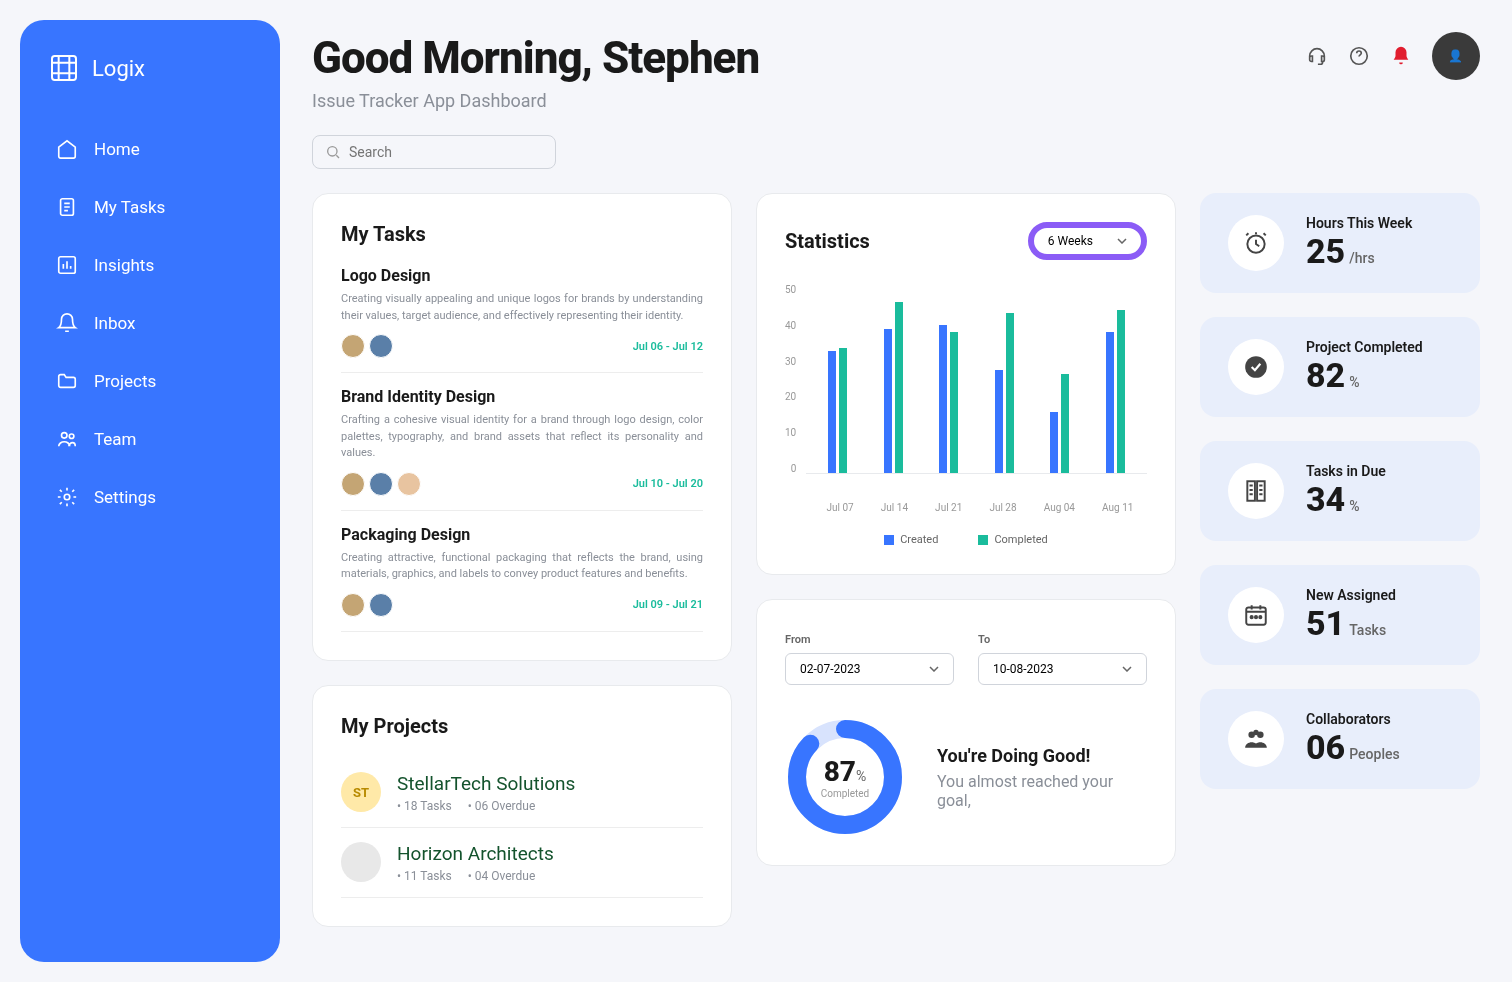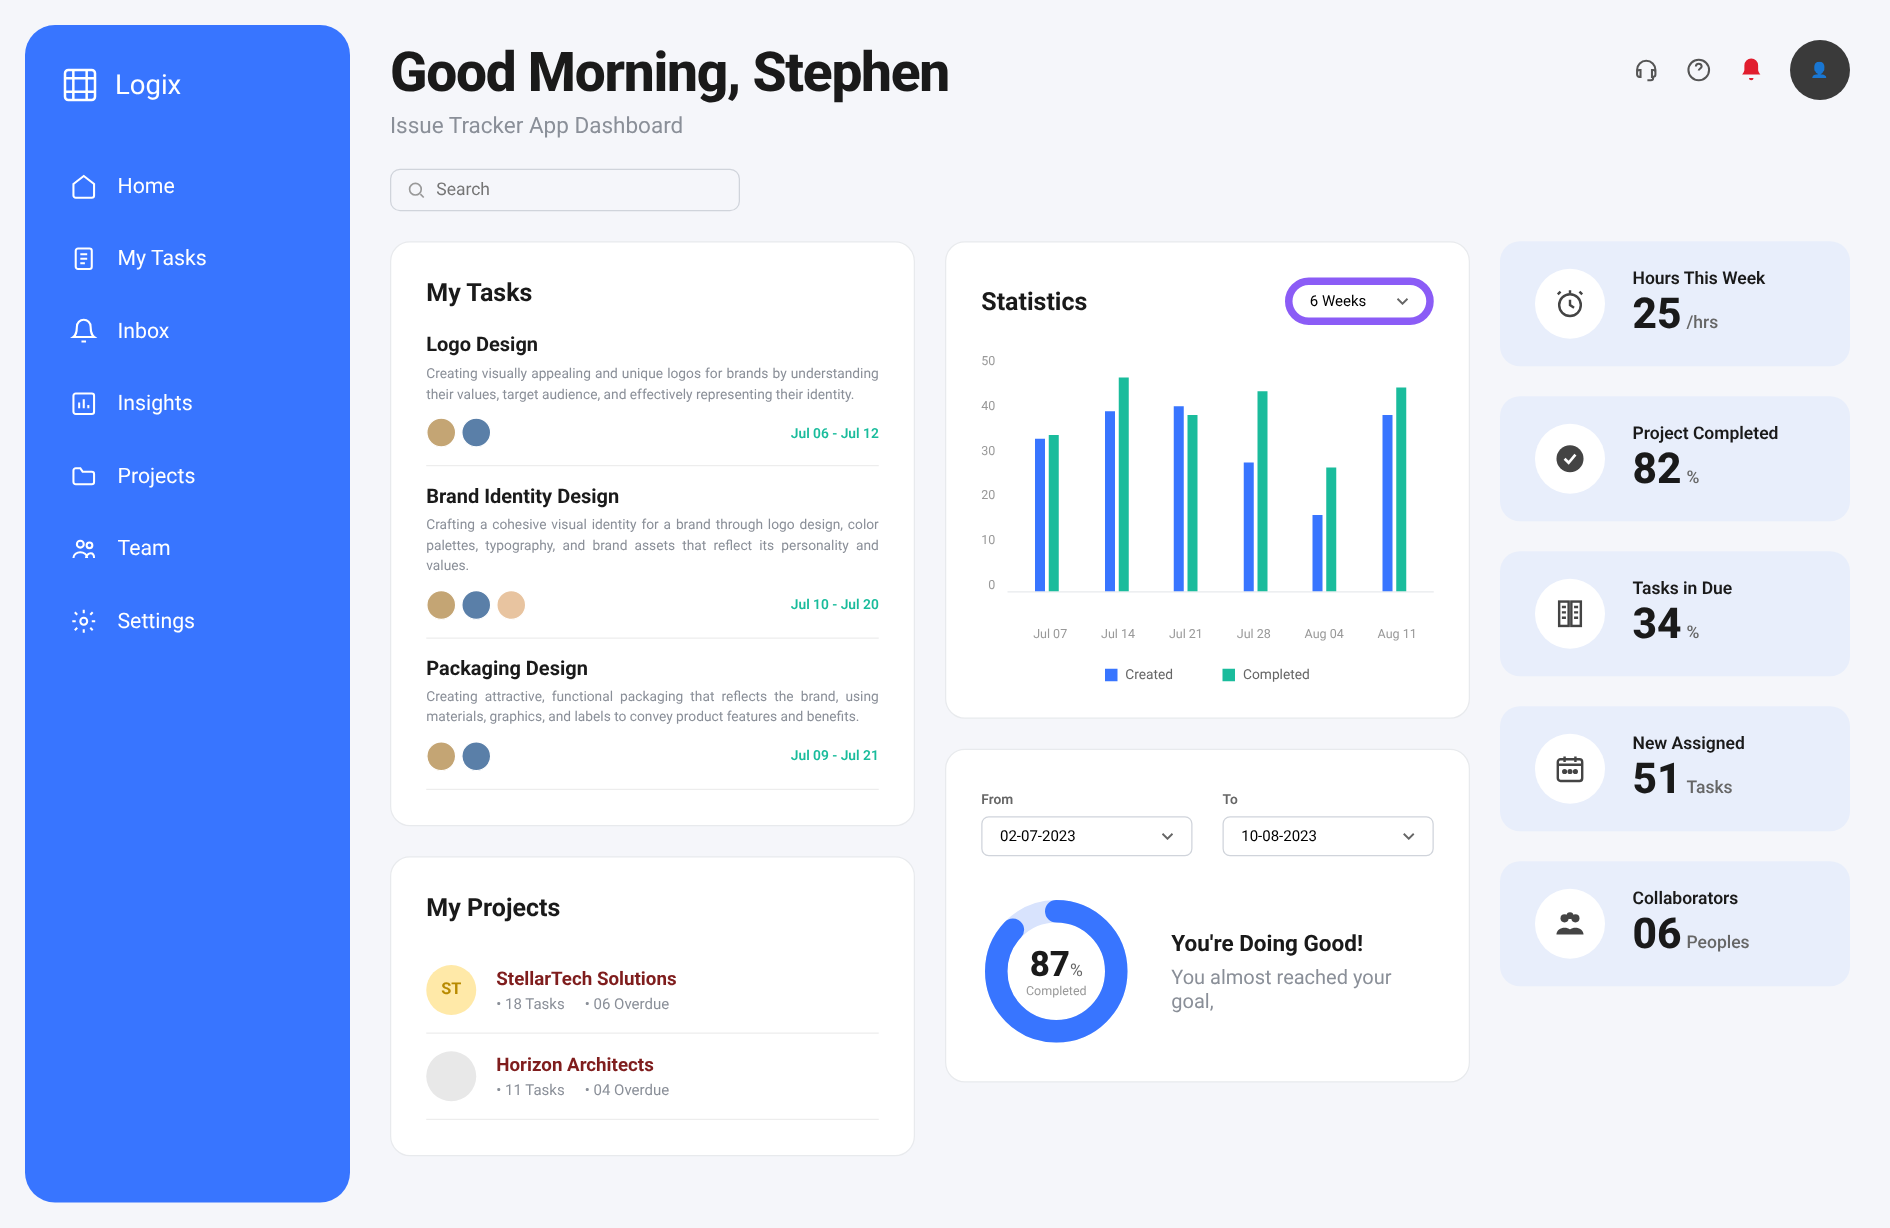--- a/index.html
+++ b/index.html
@@ -12,21 +12,21 @@
 .nav-item { display:flex; align-items:center; gap:16px; color:#fff; padding:14px 20px; border-radius:12px; cursor:pointer; font-size:17px; }
 .nav-icon { width:22px; height:22px; stroke:#fff; fill:none; stroke-width:1.8; }
 .main { flex:1; padding:32px 32px 32px 12px; display:flex; flex-direction:column; gap:24px; }
 .header { display:flex; justify-content:space-between; align-items:flex-start; }
 .greet h1 { font-size:44px; font-weight:800; color:#1a1a1a; letter-spacing:-1px; }
 .greet p { font-size:18px; color:#8a8f98; margin-top:6px; }
 .header-icons { display:flex; align-items:center; gap:20px; }
 .hicon { width:22px; height:22px; color:#555; cursor:pointer; }
 .hicon.red { color:#e11d2e; }
 .avatar { width:48px; height:48px; border-radius:50%; background:#3a3a3a; cursor:pointer; display:flex; align-items:center; justify-content:center; color:#fff; font-size:12px; }
-.search-wrap { width:280px; }
+.search-wrap { width:244px; }
 .search { display:flex; align-items:center; gap:8px; border:1px solid #d0d4db; border-radius:8px; padding:8px 12px; background:transparent; }
 .search input { border:none; outline:none; background:transparent; font-size:14px; flex:1; color:#666; }
 .content { display:flex; gap:24px; flex:1; }
 .col-left { width:420px; display:flex; flex-direction:column; gap:24px; }
 .col-mid { width:420px; display:flex; flex-direction:column; gap:24px; }
 .col-right { flex:1; display:flex; flex-direction:column; gap:24px; }
 .card { background:#fff; border:1px solid #e8eaed; border-radius:16px; padding:28px; }
 .card h2 { font-size:20px; font-weight:700; color:#1a1a1a; margin-bottom:20px; }
 .task { border-bottom:1px solid #ededed; padding:14px 0; }
 .task:first-of-type { padding-top:0; }
@@ -36,21 +36,21 @@
 .avatars { display:flex; }
 .sm-av { width:24px; height:24px; border-radius:50%; background:#c4a574; margin-right:4px; border:1px solid #fff; }
 .sm-av:nth-child(2) { background:#5a7fa8; }
 .sm-av:nth-child(3) { background:#e8c4a0; }
 .date { font-size:11px; color:#1abc9c; font-weight:600; }
 .project { display:flex; align-items:center; gap:16px; padding:14px 0; border-bottom:1px solid #ededed; }
 .proj-av { width:40px; height:40px; border-radius:50%; display:flex; align-items:center; justify-content:center; font-weight:700; font-size:13px; }
 .p0 { background:#ffe9a8; color:#b88a00; }
 .p1 { background:#d8a080; }
 .p2 { background:#e8e8e8; }
-.proj-info h4 { font-size:15px; font-weight:700; color:#7f1d1d; }
+.proj-info h4 { font-size:19px; font-weight:400; color:#14532d; }
 .proj-meta { display:flex; gap:16px; font-size:12px; color:#8a8f98; margin-top:4px; }
 .proj-meta span::before { content:"• "; }
 .stats-head { display:flex; justify-content:space-between; align-items:center; margin-bottom:24px; }
 .stats-head h2 { margin:0; }
 .dropdown { border:6px solid #8b5cf6; border-radius:20px; padding:6px 14px; font-size:12px; display:flex; align-items:center; gap:24px; cursor:pointer; }
 .chart { position:relative; height:210px; display:flex; }
 .y-axis { display:flex; flex-direction:column; justify-content:space-between; font-size:10px; color:#999; padding-right:10px; height:190px; text-align:right; }
 .bars { flex:1; display:flex; justify-content:space-around; align-items:flex-end; height:190px; border-bottom:1px solid #e8eaed; padding:0 4px; }
 .bar-group { display:flex; gap:3px; align-items:flex-end; position:relative; }
 .bar { width:8px; }
@@ -99,30 +99,30 @@
       </div>
     <div class="nav-item">
         <svg class="nav-icon" viewBox="0 0 24 24">
           <rect x="5" y="3" width="14" height="18" rx="2"></rect>
           <path d="M9 8h6M9 12h6M9 16h4"></path>
         </svg>
         <span>My Tasks</span>
       </div>
     <div class="nav-item">
         <svg class="nav-icon" viewBox="0 0 24 24">
-          <path d="M18 8a6 6 0 10-12 0c0 7-3 9-3 9h18s-3-2-3-9M10 21h4"></path>
-        </svg>
-        <span>Inbox</span>
-      </div>
-    <div class="nav-item">
-        <svg class="nav-icon" viewBox="0 0 24 24">
           <rect x="3" y="3" width="18" height="18" rx="2"></rect>
           <path d="M8 16v-5M12 16V8M16 16v-3"></path>
         </svg>
         <span>Insights</span>
+      </div>
+    <div class="nav-item">
+        <svg class="nav-icon" viewBox="0 0 24 24">
+          <path d="M18 8a6 6 0 10-12 0c0 7-3 9-3 9h18s-3-2-3-9M10 21h4"></path>
+        </svg>
+        <span>Inbox</span>
       </div>
     <div class="nav-item">
         <svg class="nav-icon" viewBox="0 0 24 24">
           <path d="M3 7a2 2 0 012-2h4l2 3h8a2 2 0 012 2v7a2 2 0 01-2 2H5a2 2 0 01-2-2V7z"></path>
         </svg>
         <span>Projects</span>
       </div>
     <div class="nav-item">
         <svg class="nav-icon" viewBox="0 0 24 24">
           <circle cx="9" cy="8" r="3"></circle>

